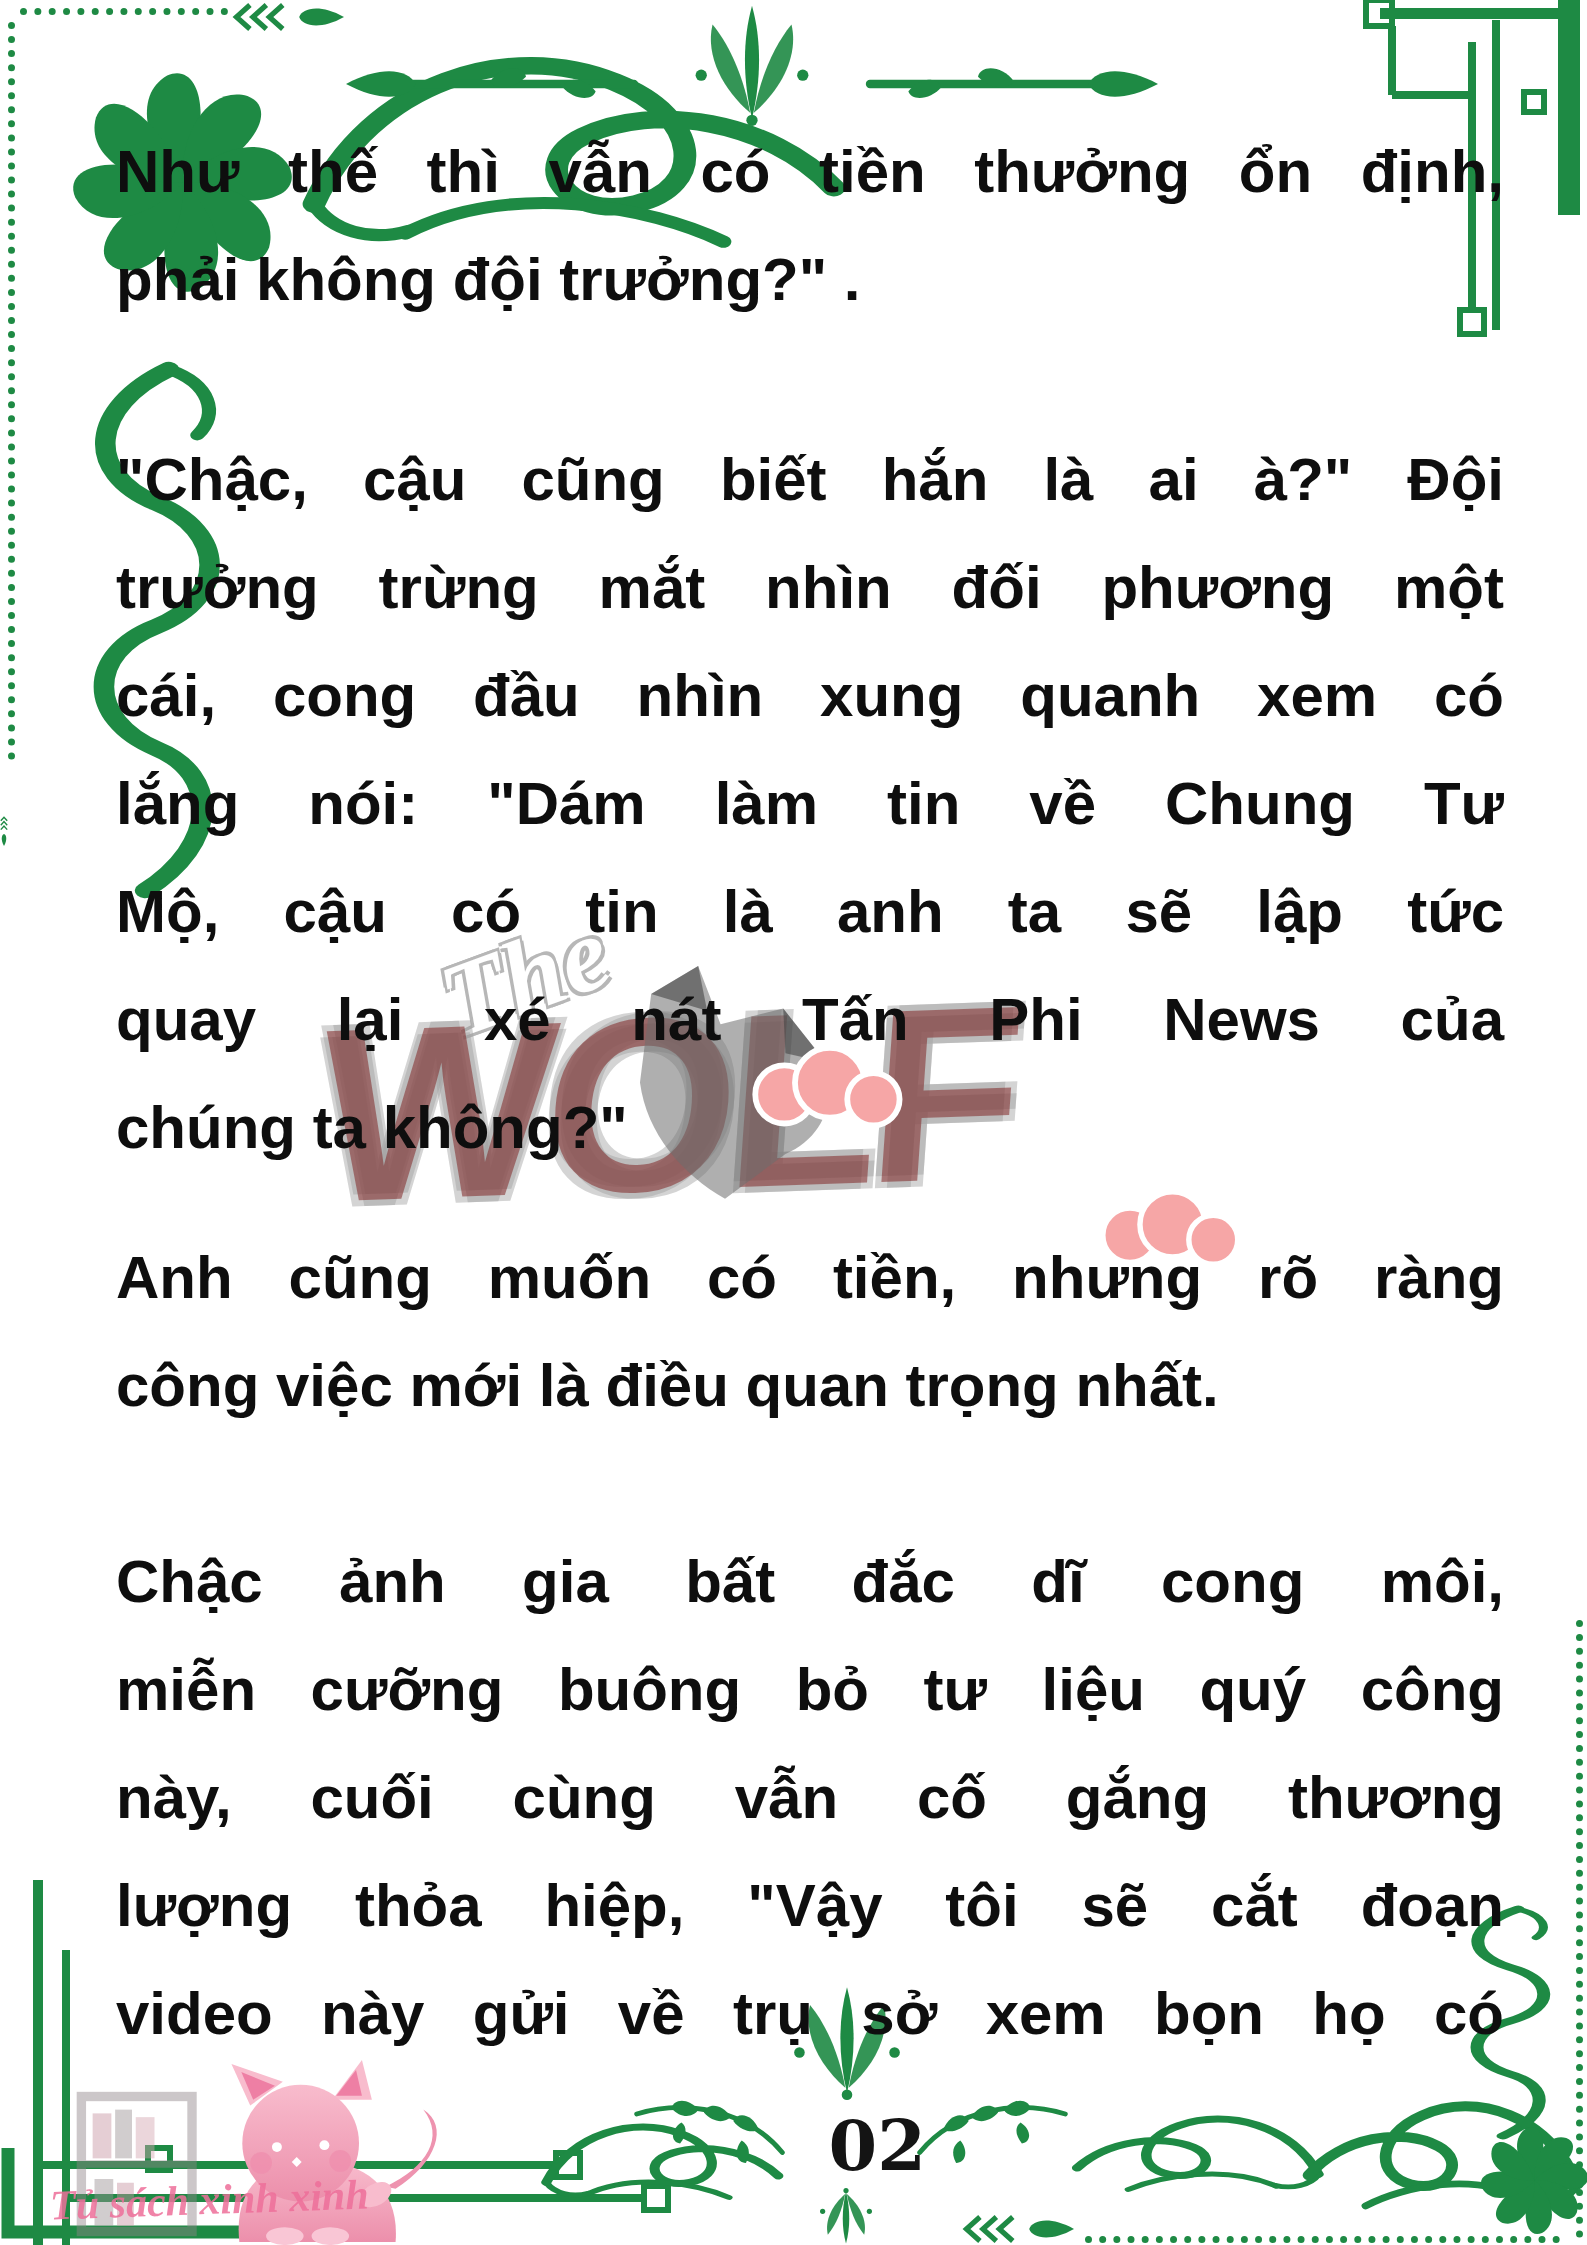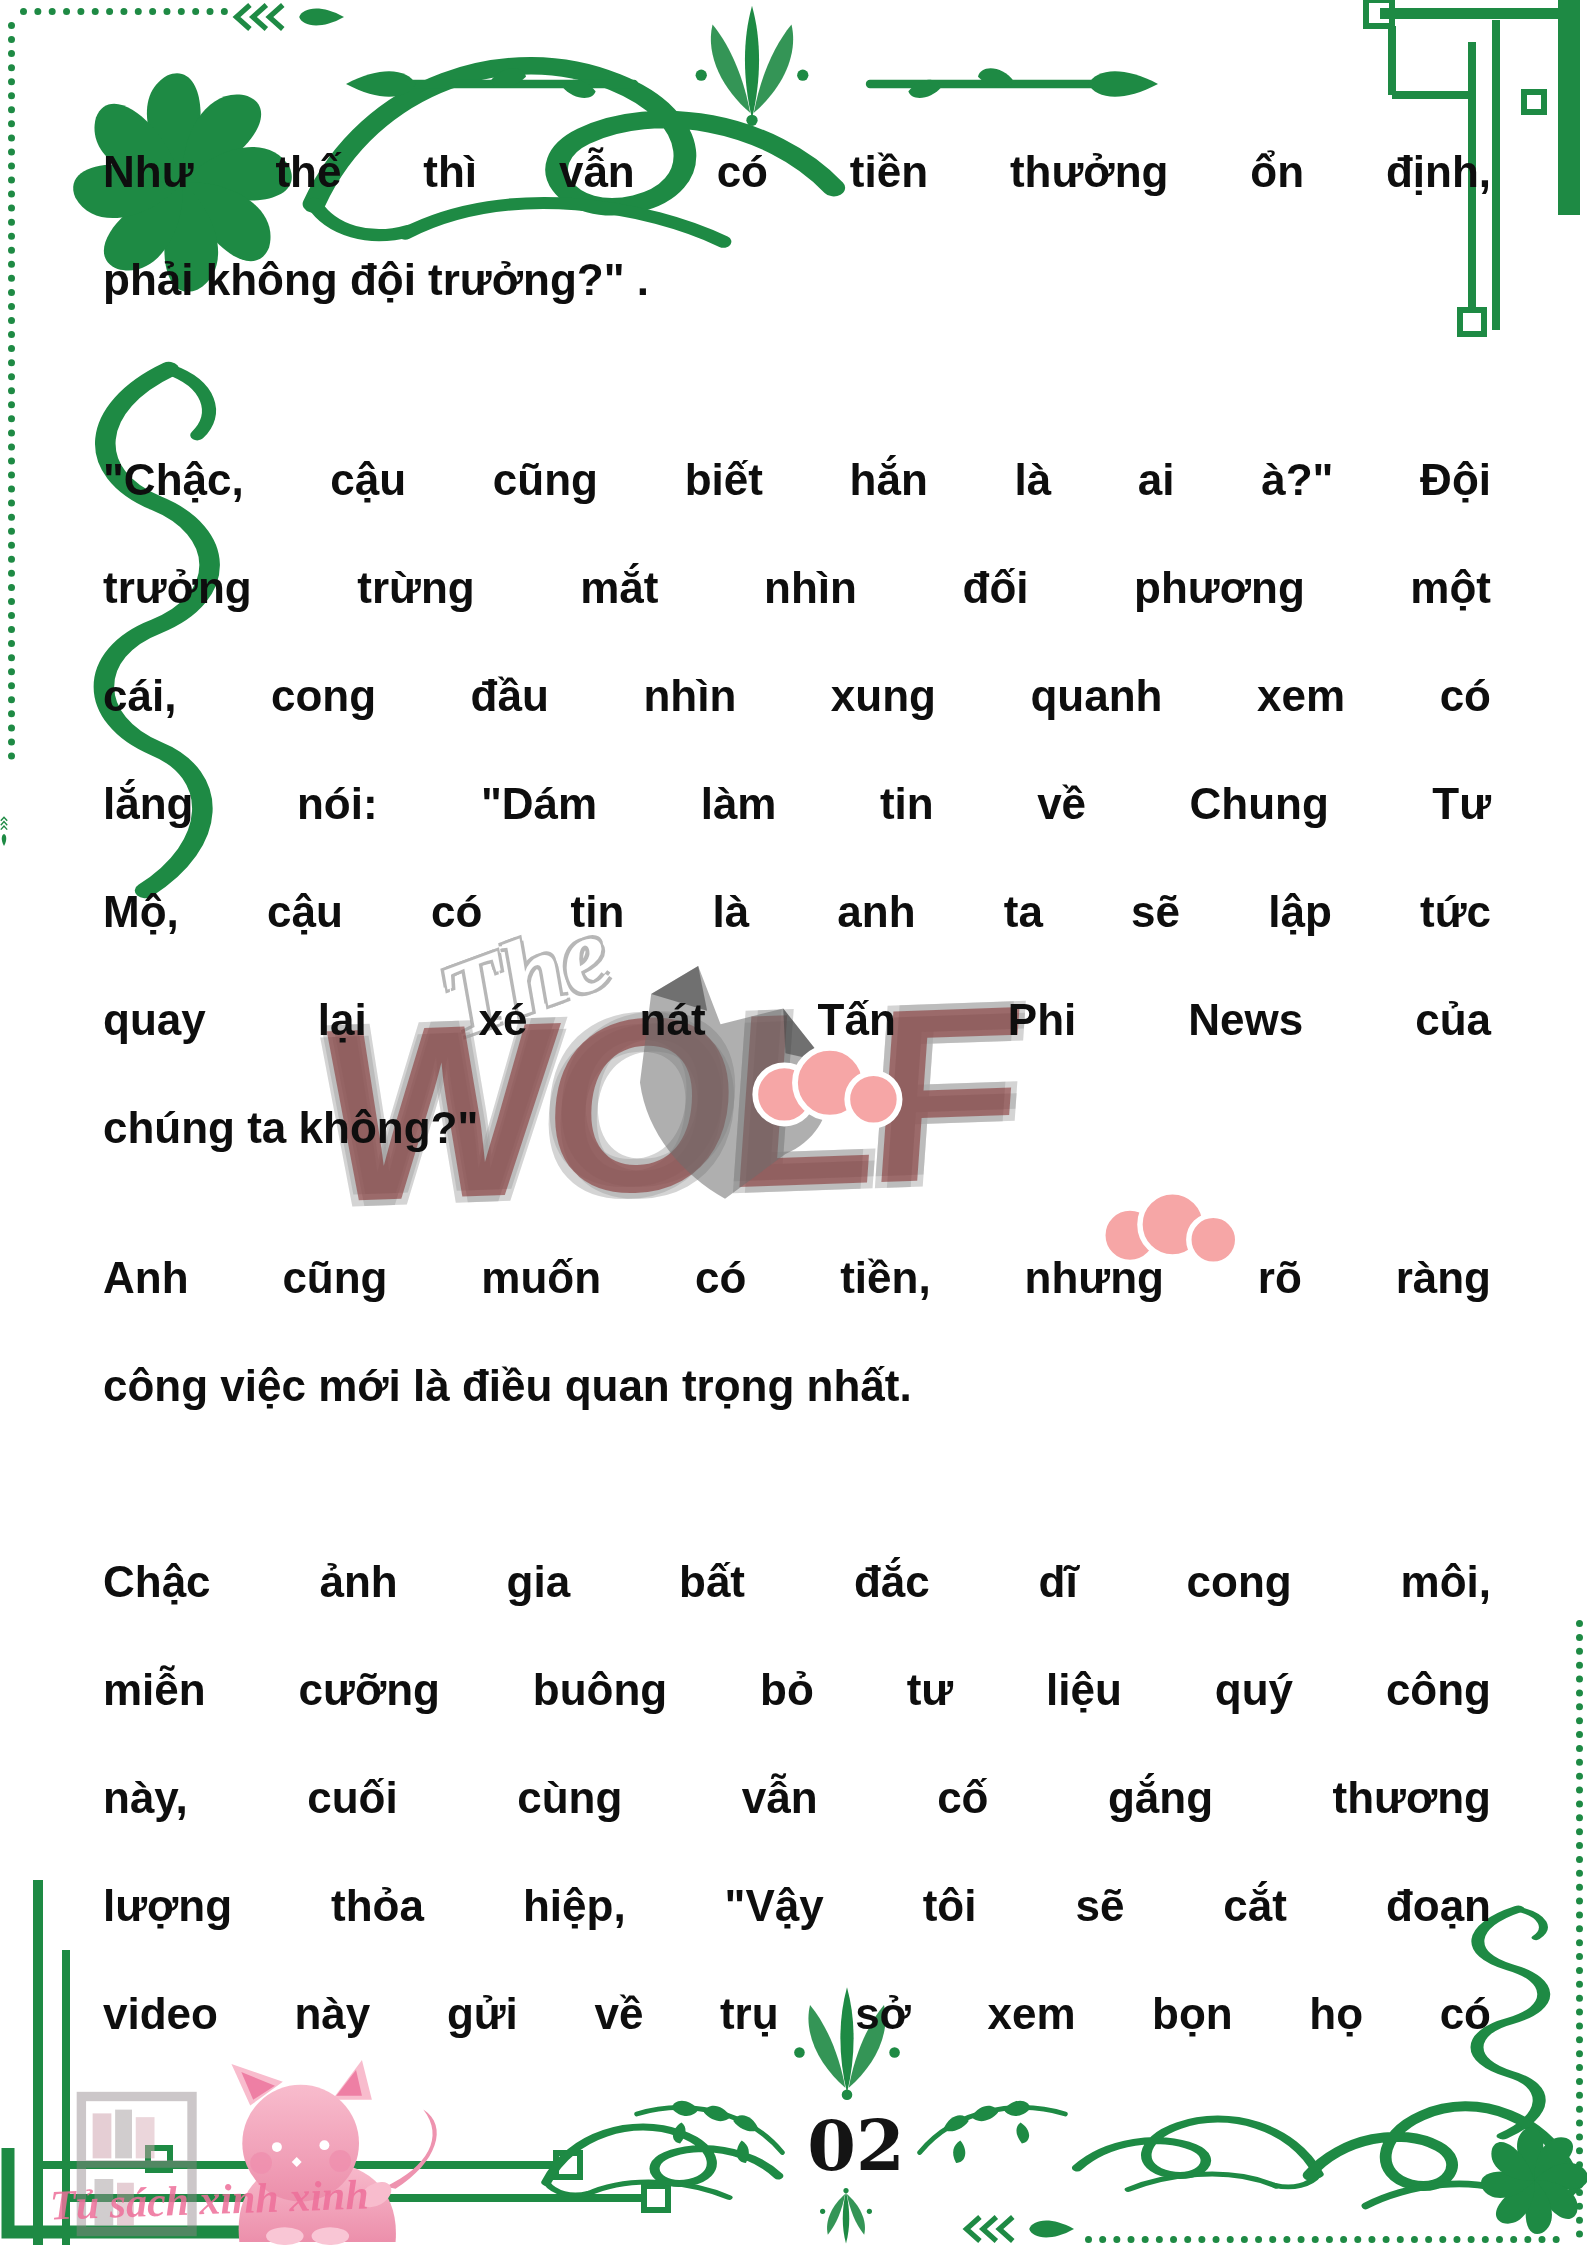--- a/index.html
+++ b/index.html
@@ -4,22 +4,22 @@
 <style>
   :root{ --g:#1e8a44; --ink:#0e0e0e; --pink:#ee6f9a; }
   html,body{margin:0;padding:0;}
   body{width:1587px;height:2245px;position:relative;overflow:hidden;background:#ffffff;
        font-family:"Liberation Sans", sans-serif;}
   .abs{position:absolute;}
   svg{display:block;overflow:visible;}
   .ksq{fill:none;stroke:var(--g);stroke-width:6;}
 
   
-  #text-block{left:103px;top:118px;width:1388px;z-index:2;color:var(--ink);
-              font-size:44px;font-weight:700;letter-spacing:0px;}
+  #text-block{left:116px;top:118px;width:1388px;z-index:2;color:var(--ink);
+              font-size:60px;font-weight:700;letter-spacing:0px;}
   .para{margin:0;}
   .para + .para{margin-top:92px;}
   .para:nth-child(3){margin-top:42px;}
   .para:nth-child(4){margin-top:88px;}
   .line{height:108px;line-height:108px;text-align:justify;text-align-last:justify;white-space:nowrap;}
   .line.no-stretch{text-align-last:left;}
 
   
   .dot-h{border-top:7px dotted var(--g);height:0;}
   .dot-v{border-left:7px dotted var(--g);width:0;}
@@ -27,21 +27,21 @@
   
   #watermark{left:322px;top:928px;width:960px;height:380px;z-index:1;}
   #wm-the{left:118px;top:-12px;font-family:"Liberation Serif",serif;font-style:italic;font-weight:700;
           font-size:105px;color:#ffffff;transform:rotate(-20deg);opacity:.85;
           text-shadow:-3px -3px 0 #ababab,3px -3px 0 #ababab,-3px 3px 0 #ababab,3px 3px 0 #ababab;}
   #wm-wolf{left:0px;top:28px;width:960px;font-size:248px;font-weight:700;letter-spacing:-10px;
            transform:skewX(-6deg) rotate(-2deg);color:rgba(125,30,30,.52);
            text-shadow:-6px -6px 0 rgba(160,160,160,.45),6px -6px 0 rgba(160,160,160,.45),
                        -6px 6px 0 rgba(160,160,160,.45),6px 6px 0 rgba(160,160,160,.45);}
   
-  #page-number{left:786px;top:2104px;width:140px;text-align:center;z-index:3;
+  #page-number{left:786px;top:2104px;width:140px;text-align:right;z-index:3;
                font-family:"DejaVu Serif",serif;font-weight:700;font-size:70px;color:#141414;}
   #brand-script{left:50px;top:2176px;z-index:4;font-family:"Liberation Serif",serif;font-style:italic;
                 font-weight:700;font-size:42px;color:var(--pink);opacity:.85;transform:rotate(-2deg);}
   .flip{transform:scaleX(-1);}
 </style>
 </head>
 <body>
 
 <svg width="0" height="0" style="position:absolute">
   <defs>

